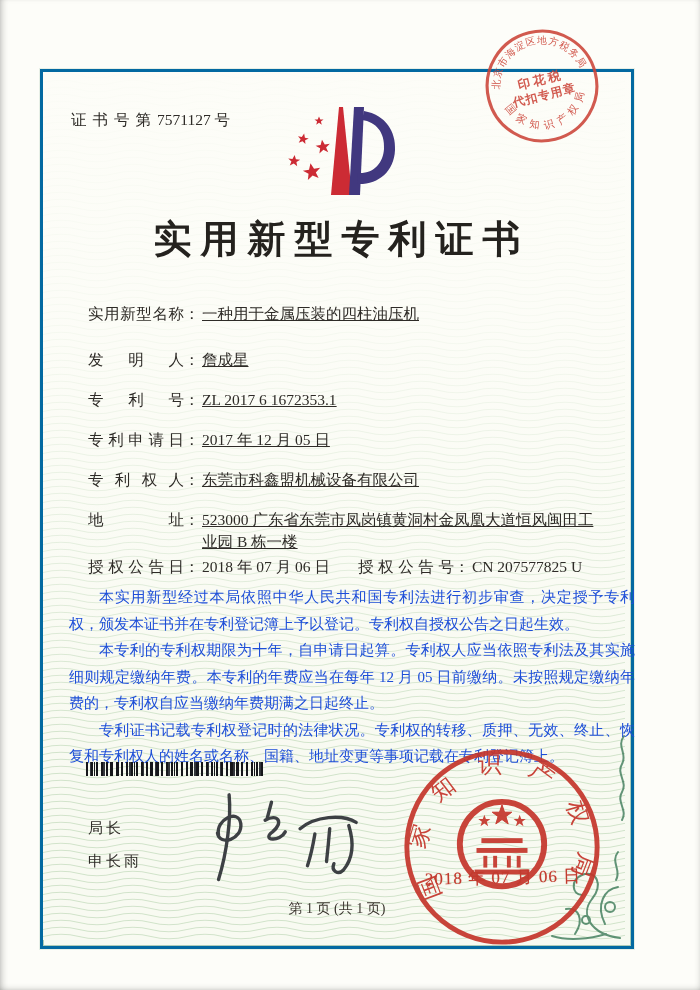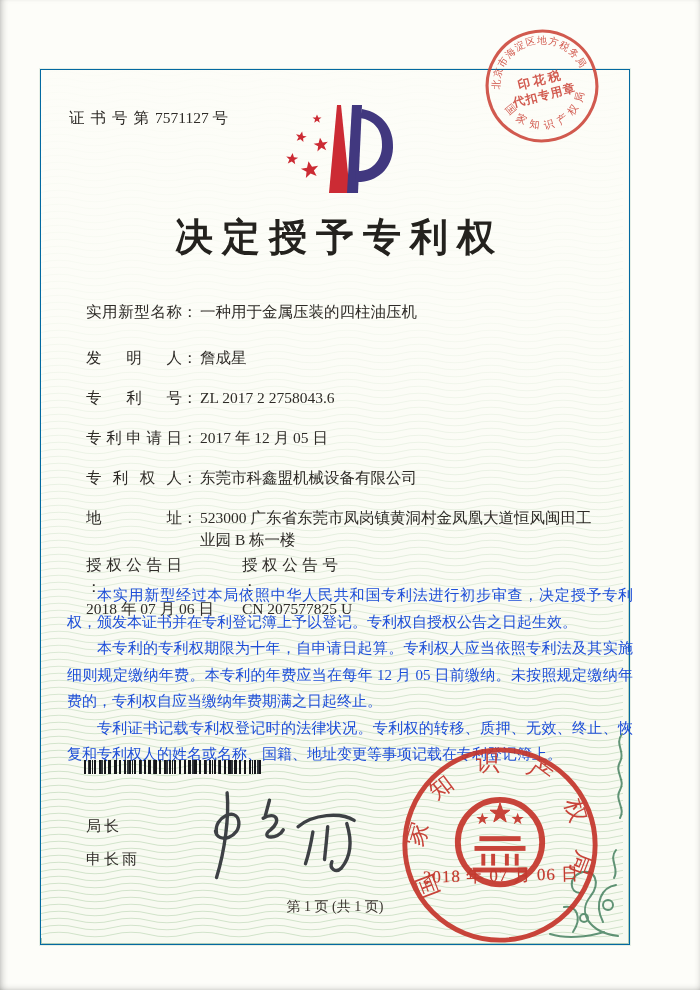--- a/index.html
+++ b/index.html
@@ -9,21 +9,21 @@
     font-family:"Liberation Serif","DejaVu Serif",serif;
     position:relative;overflow:hidden;
   }
   .sheet{
     position:absolute;left:0;top:0;width:700px;height:990px;
     background:#fdfdf9;
     box-shadow:inset 6px 0 8px -6px rgba(0,0,0,.35), inset -4px 0 6px -4px rgba(0,0,0,.15), inset 0 -5px 7px -5px rgba(0,0,0,.2);
   }
   .frame{
     position:absolute;left:40px;top:69px;width:588px;height:874px;
-    border:1px solid #0369a1;
+    border:3px solid #0369a1;
     box-shadow:inset 0 0 0 1px #a9c9b4, 0 0 0 1px #e7efe6;
     background:#f7faf0;
   }
   .waves{position:absolute;left:0;top:0;width:100%;height:100%;z-index:0;}
   .fade{
     position:absolute;left:0;top:0;width:100%;height:100%;z-index:1;
     background:linear-gradient(180deg, rgba(253,253,248,.96) 0%, rgba(253,253,248,.85) 28%, rgba(253,253,248,.45) 55%, rgba(253,253,248,.05) 78%);
   }
   .abs{position:absolute;z-index:3;}
   .certno{left:28px;top:38px;font-size:15.5px;color:#2e2b27;}
@@ -33,22 +33,22 @@
     left:0;top:142px;width:100%;text-align:center;
     font-size:38px;font-weight:600;color:#24221e;
     letter-spacing:9px;text-indent:9px;
   }
   .fields{left:45px;top:231px;width:520px;font-size:15.5px;color:#2e2b27;line-height:22px;}
   .frow{display:flex;margin-bottom:18px;align-items:flex-start;}
   .frow.first{margin-bottom:24px;}
   .frow.addr{margin-bottom:3px;}
   .flabel{display:inline-block;width:96px;text-align:justify;text-align-last:justify;flex:none;}
   .fcolon{flex:none;width:18px;}
-  .fvalue{flex:none;max-width:406px;}
-  .pair{display:flex;flex-direction:column;}
+  .fvalue{flex:none;max-width:406px;text-decoration:underline;}
+  .pair{display:flex;}
   .pair2{margin-left:28px;}
   .paras{left:26px;top:512px;width:566px;font-size:15px;line-height:26.5px;color:#1d4ed8;z-index:3;}
   .paras p{margin:0;text-indent:2em;text-align:justify;}
   .barcode{
     left:43px;top:690px;width:177px;height:14px;z-index:3;
     background:
       repeating-linear-gradient(90deg,#15161a 0 2px,rgba(0,0,0,0) 2px 5px),
       repeating-linear-gradient(90deg,#15161a 0 1px,rgba(0,0,0,0) 1px 8px),
       repeating-linear-gradient(90deg,rgba(0,0,0,0) 0 4px,#33363b 4px 6px,rgba(0,0,0,0) 6px 13px);
   }
@@ -96,37 +96,37 @@
         <use href="#st" transform="translate(13,60) scale(0.6) rotate(6)"></use>
         <use href="#st" transform="translate(31,71) scale(0.88) rotate(-10)"></use>
         <path d="M58,6 L62,6 L71,94 L50,94 Z"></path>
       </g>
       <g fill="#41387f">
         <path d="M73,6 L83,6 L79,94 L68,94 Z"></path>
         <path d="M83,10 C105,14 115,31 114,49 C113,71 97,84 76,83 L77,72 C93,73 102,62 103,48 C104,31 95,21 81,19 Z"></path>
       </g>
     </svg>
 
-    <div class="abs doc-title">决定授予专利权</div>
+    <div class="abs doc-title">实用新型专利证书</div>
 
     <div class="abs fields">
       <div class="frow first">
         <span class="flabel">实用新型名称</span>
           <span class="fcolon">：</span>
           <span class="fvalue">一种用于金属压装的四柱油压机</span>
       </div>
       <div class="frow">
         <span class="flabel">发明人</span>
           <span class="fcolon">：</span>
           <span class="fvalue">詹成星</span>
       </div>
       <div class="frow">
         <span class="flabel">专利号</span>
           <span class="fcolon">：</span>
-          <span class="fvalue">ZL 2017 2 2758043.6</span>
+          <span class="fvalue">ZL 2017 6 1672353.1</span>
       </div>
       <div class="frow">
         <span class="flabel">专利申请日</span>
           <span class="fcolon">：</span>
           <span class="fvalue">2017 年 12 月 05 日</span>
       </div>
       <div class="frow">
         <span class="flabel">专利权人</span>
           <span class="fcolon">：</span>
           <span class="fvalue">东莞市科鑫盟机械设备有限公司</span>

